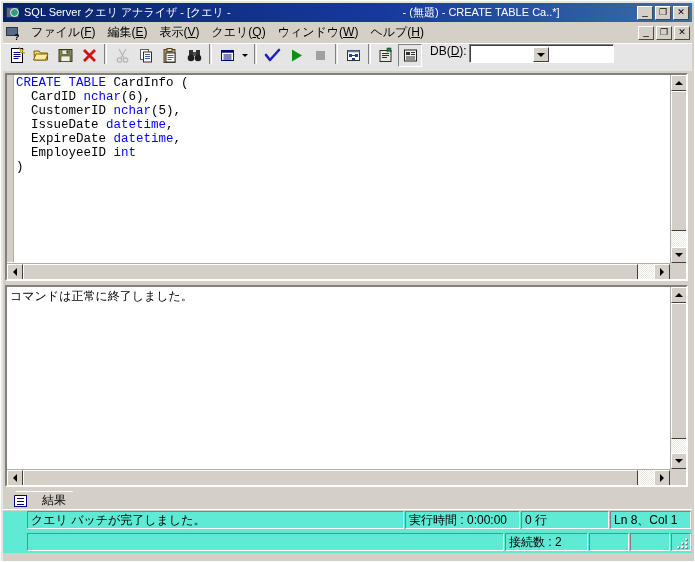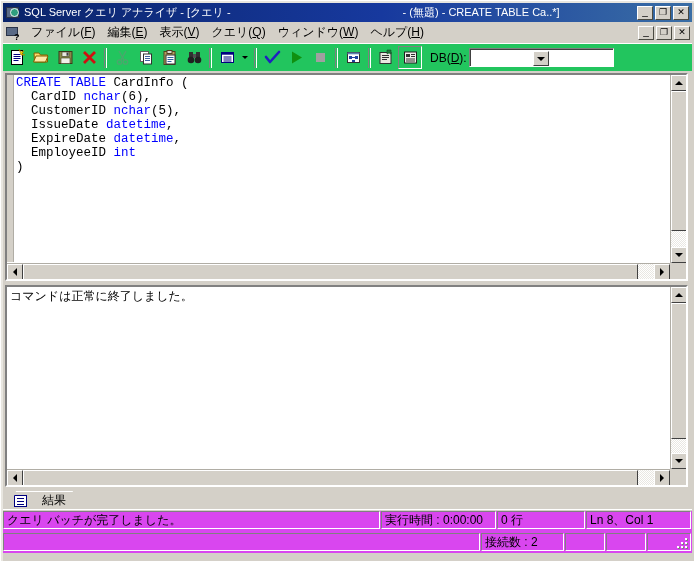--- a/index.html
+++ b/index.html
@@ -168,25 +168,24 @@
     align-items: center;
     padding-right: 2px;
   }
 
   
   .toolbar-wrap {
     position: absolute;
     left: 2px; top: 42px;
     width: 689px;
     height: 28px;
-    background: #22c55e;
+    background: #e5e5e5;
     border-top: 1px solid #ffffff;
     box-sizing: border-box;
     display: flex;
-    align-items: center;
     padding-left: 2px;
   }
   .tb {
     width: 24px; height: 23px;
     display: flex; align-items: center; justify-content: center;
     position: relative;
     cursor: default;
     box-sizing: border-box;
   }
   .tb.pressed {
@@ -425,24 +424,25 @@
     box-shadow: 0 3px 0 #000080, 0 6px 0 #000080;
   }
   .tab-label { font-size: 12px; color: #000; white-space: nowrap; }
 
   
   .statusbar {
     position: absolute;
     left: 2px;
     width: 689px;
     height: 20px;
-    background: #d946ef;
+    background: #5eead4;
     display: flex;
     align-items: stretch;
     box-sizing: border-box;
+    padding-left: 24px;
   }
   .statusbar.row1 { top: 510px; }
   .statusbar.row2 { top: 530px; height: 22px; padding-top: 2px; }
   .sfield {
     border: 1px solid;
     border-color: #808080 #ffffff #ffffff #808080;
     box-sizing: border-box;
     display: flex;
     align-items: center;
     padding: 0 3px;

